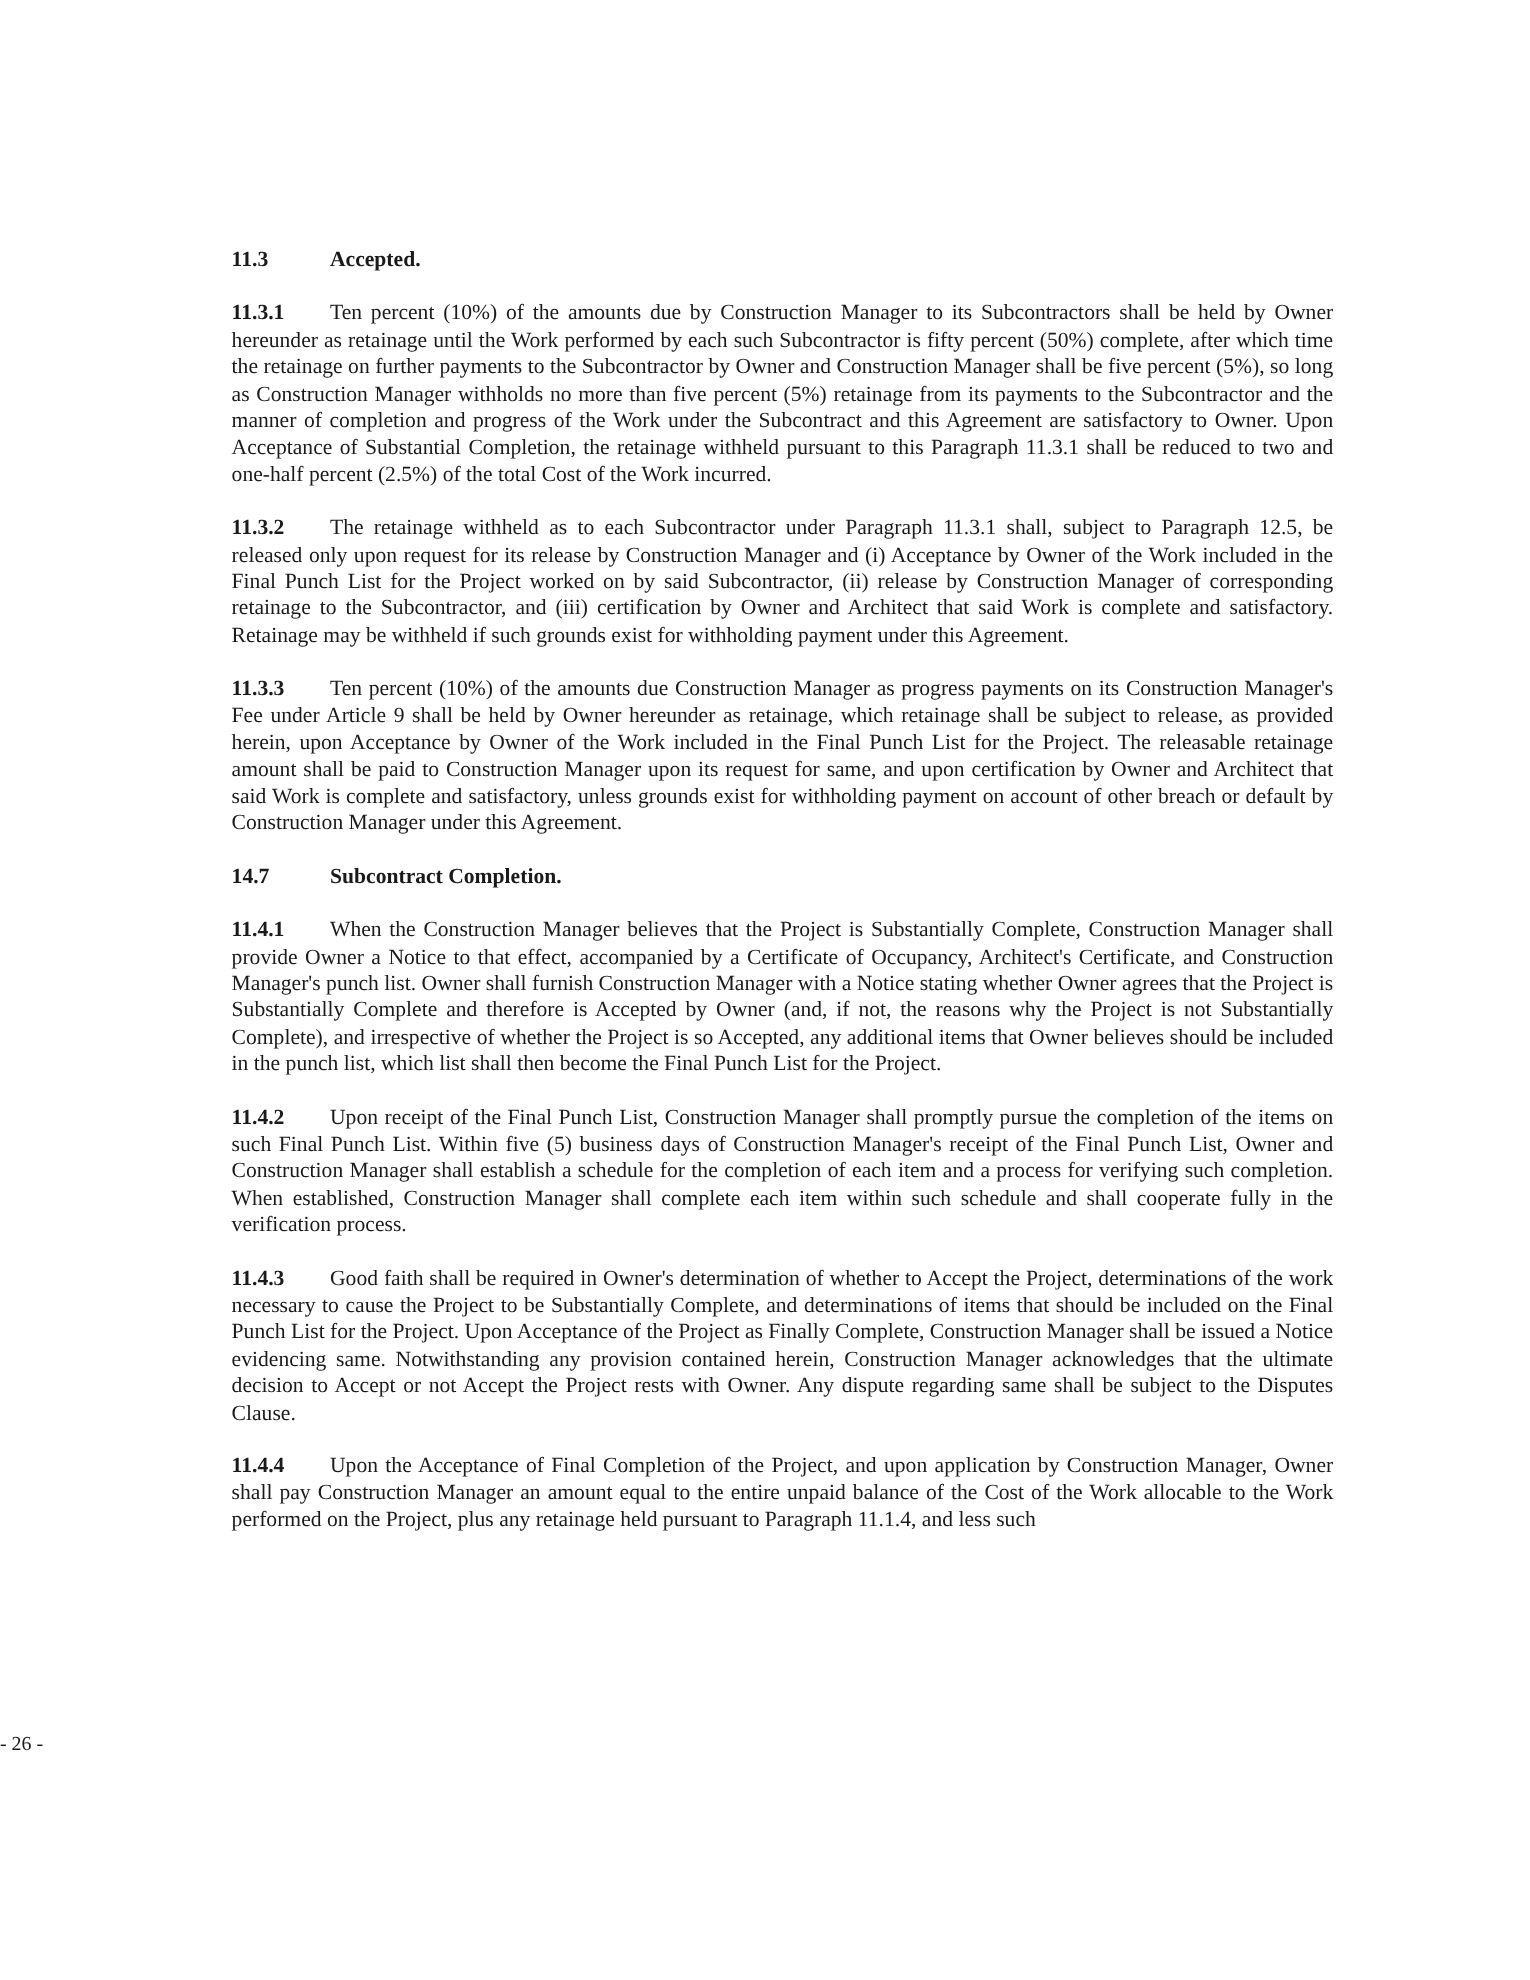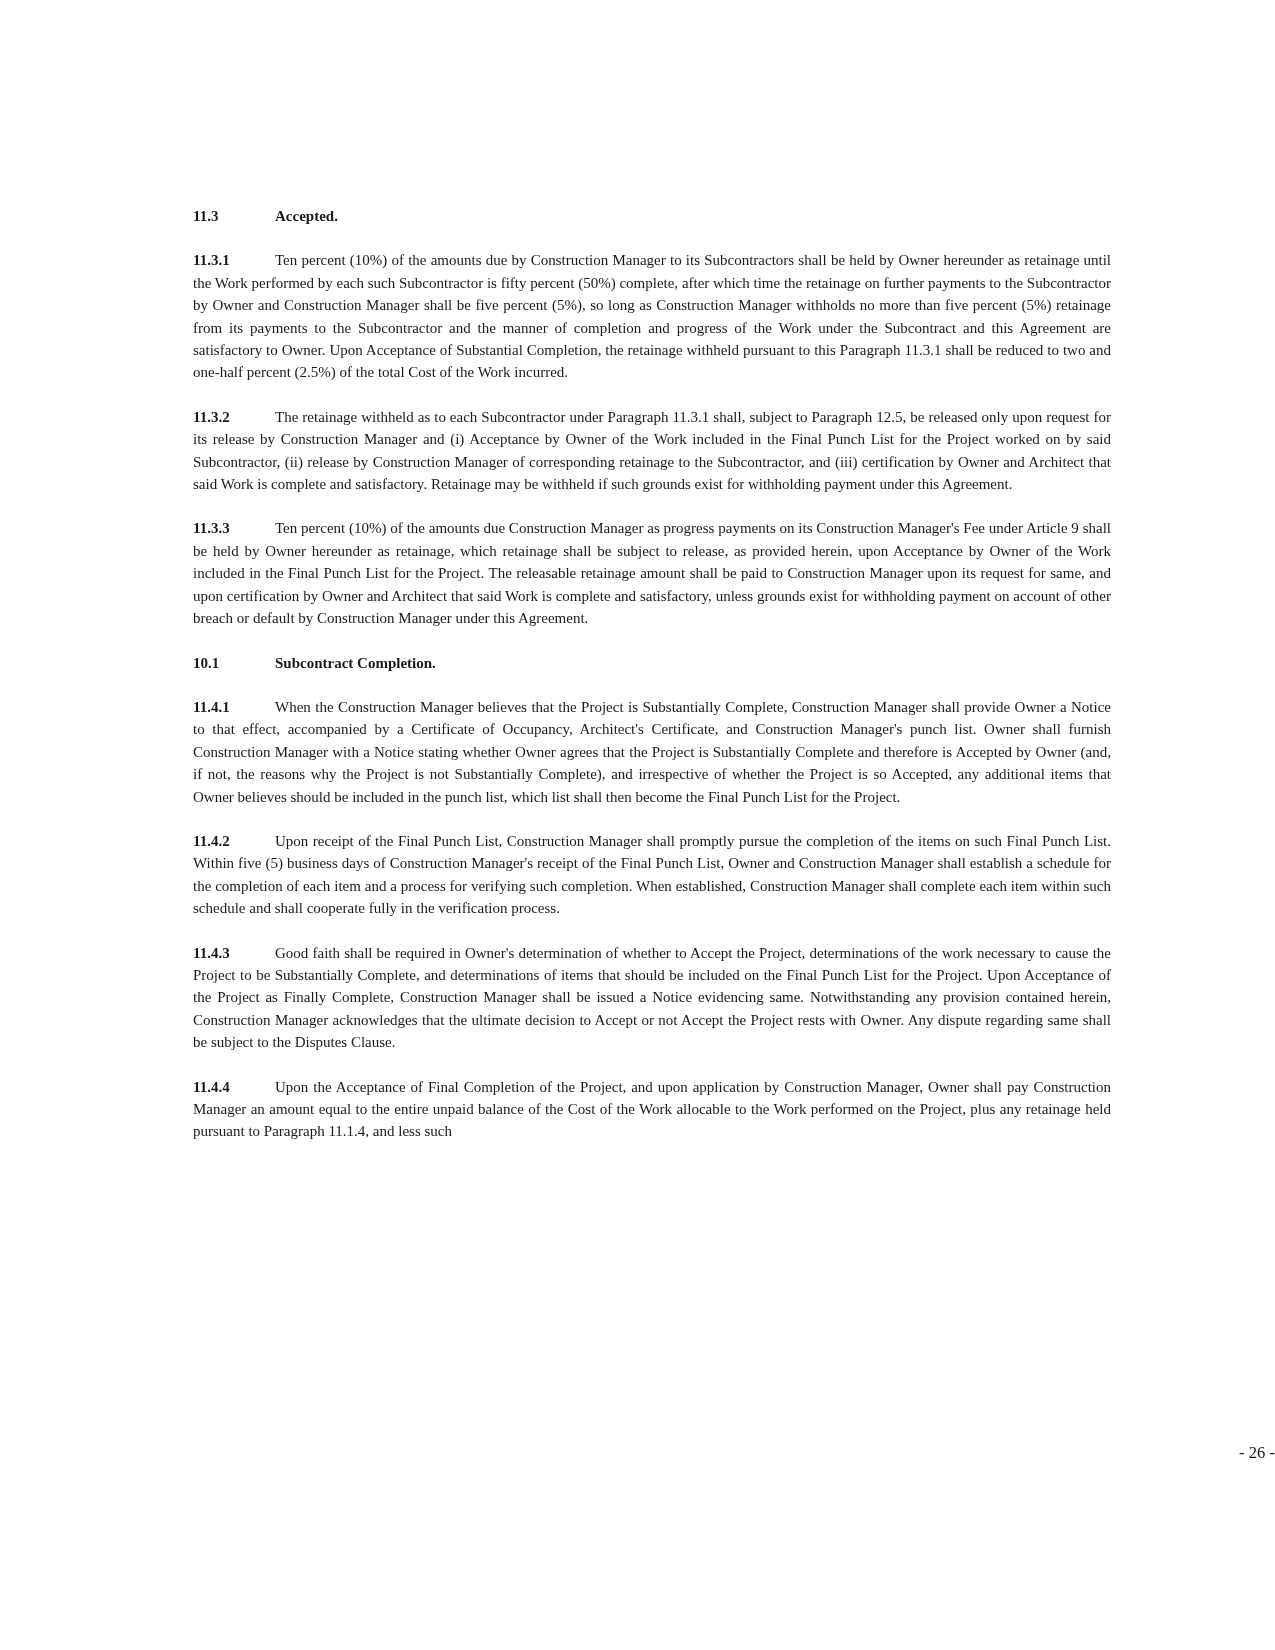--- a/index.html
+++ b/index.html
@@ -1,48 +1,48 @@
 <!DOCTYPE html>
 <html><head>
 <meta charset="utf-8">
 <style>
   html, body { margin: 0; padding: 0; background: #ffffff; }
   body { width: 1275px; height: 1650px; position: relative; overflow: hidden; }
   .page {
     position: absolute; left: 193px; top: 205px; width: 918px;
     font-family: "Liberation Serif", "DejaVu Serif", serif;
-    font-size: 15px; line-height: 22.4px; color: #1a1a1a;
+    font-size: 18px; line-height: 22.4px; color: #1a1a1a;
   }
   .heading { font-weight: bold; margin: 0 0 22px 0; display: flex; }
   .heading .num { width: 82px; display: inline-block; }
   .para { margin: 0 0 22px 0; text-align: justify; text-justify: inter-word; }
   .para .pnum { font-weight: bold; display: inline-block; width: 82px; }
   .footer {
-    position: absolute; left: 0; width: 1275px; top: 1443px; text-align: right;
+    position: absolute; left: 0; width: 1275px; top: 1443px; text-align: left;
     font-family: "Liberation Serif", "DejaVu Serif", serif; font-size: 16.6px; color: #1a1a1a;
   }
 </style>
 </head>
 <body>
 
 <div class="page">
 
   <div class="heading">
     <span class="num">11.3</span>
     <span>Accepted.</span>
   </div>
 
   <p class="para"><span class="pnum">11.3.1</span><span>Ten percent (10%) of the amounts due by Construction Manager to its Subcontractors shall be held by Owner hereunder as retainage until the Work performed by each such Subcontractor is fifty percent (50%) complete, after which time the retainage on further payments to the Subcontractor by Owner and Construction Manager shall be five percent (5%), so long as Construction Manager withholds no more than five percent (5%) retainage from its payments to the Subcontractor and the manner of completion and progress of the Work under the Subcontract and this Agreement are satisfactory to Owner.  Upon Acceptance of Substantial Completion, the retainage withheld pursuant to this Paragraph 11.3.1 shall be reduced to two and one-half percent (2.5%) of the total Cost of the Work incurred.</span></p>
 
   <p class="para"><span class="pnum">11.3.2</span><span>The retainage withheld as to each Subcontractor under Paragraph 11.3.1 shall, subject to Paragraph 12.5, be released only upon request for its release by Construction Manager and (i) Acceptance by Owner of the Work included in the Final Punch List for the Project worked on by said Subcontractor, (ii) release by Construction Manager of corresponding retainage to the Subcontractor, and (iii) certification by Owner and Architect that said Work is complete and satisfactory.  Retainage may be withheld if such grounds exist for withholding payment under this Agreement.</span></p>
 
   <p class="para"><span class="pnum">11.3.3</span><span>Ten percent (10%) of the amounts due Construction Manager as progress payments on its Construction Manager's Fee under Article 9 shall be held by Owner hereunder as retainage, which retainage shall be subject to release, as provided herein, upon Acceptance by Owner of the Work included in the Final Punch List for the Project. The releasable retainage amount shall be paid to Construction Manager upon its request for same, and upon certification by Owner and Architect that said Work is complete and satisfactory, unless grounds exist for withholding payment on account of other breach or default by Construction Manager under this Agreement.</span></p>
 
   <div class="heading">
-    <span class="num">10.1</span>
+    <span class="num">14.7</span>
     <span>Subcontract Completion.</span>
   </div>
 
   <p class="para"><span class="pnum">11.4.1</span><span>When the Construction Manager believes that the Project is Substantially Complete, Construction Manager shall provide Owner a Notice to that effect, accompanied by a Certificate of Occupancy, Architect's Certificate, and Construction Manager's punch list.  Owner shall furnish Construction Manager with a Notice stating whether Owner agrees that the Project is Substantially Complete and therefore is Accepted by Owner (and, if not, the reasons why the Project is not Substantially Complete), and irrespective of whether the Project is so Accepted, any additional items that Owner believes should be included in the punch list, which list shall then become the Final Punch List for the Project.</span></p>
 
   <p class="para"><span class="pnum">11.4.2</span><span>Upon receipt of the Final Punch List, Construction Manager shall promptly pursue the completion of the items on such Final Punch List.  Within five (5) business days of Construction Manager's receipt of the Final Punch List, Owner and Construction Manager shall establish a schedule for the completion of each item and a process for verifying such completion.  When established, Construction Manager shall complete each item within such schedule and shall cooperate fully in the verification process.</span></p>
 
   <p class="para"><span class="pnum">11.4.3</span><span>Good faith shall be required in Owner's determination of whether to Accept the Project, determinations of the work necessary to cause the Project to be Substantially Complete, and determinations of items that should be included on the Final Punch List for the Project.  Upon Acceptance of the Project as Finally Complete, Construction Manager shall be issued a Notice evidencing same.  Notwithstanding any provision contained herein, Construction Manager acknowledges that the ultimate decision to Accept or not Accept the Project rests with Owner.  Any dispute regarding same shall be subject to the Disputes Clause.</span></p>
 
   <p class="para"><span class="pnum">11.4.4</span><span>Upon the Acceptance of Final Completion of the Project, and upon application by Construction Manager, Owner shall pay Construction Manager an amount equal to the entire unpaid balance of the Cost of the Work allocable to the Work performed on the Project, plus any retainage held pursuant to Paragraph 11.1.4, and less such</span></p>

